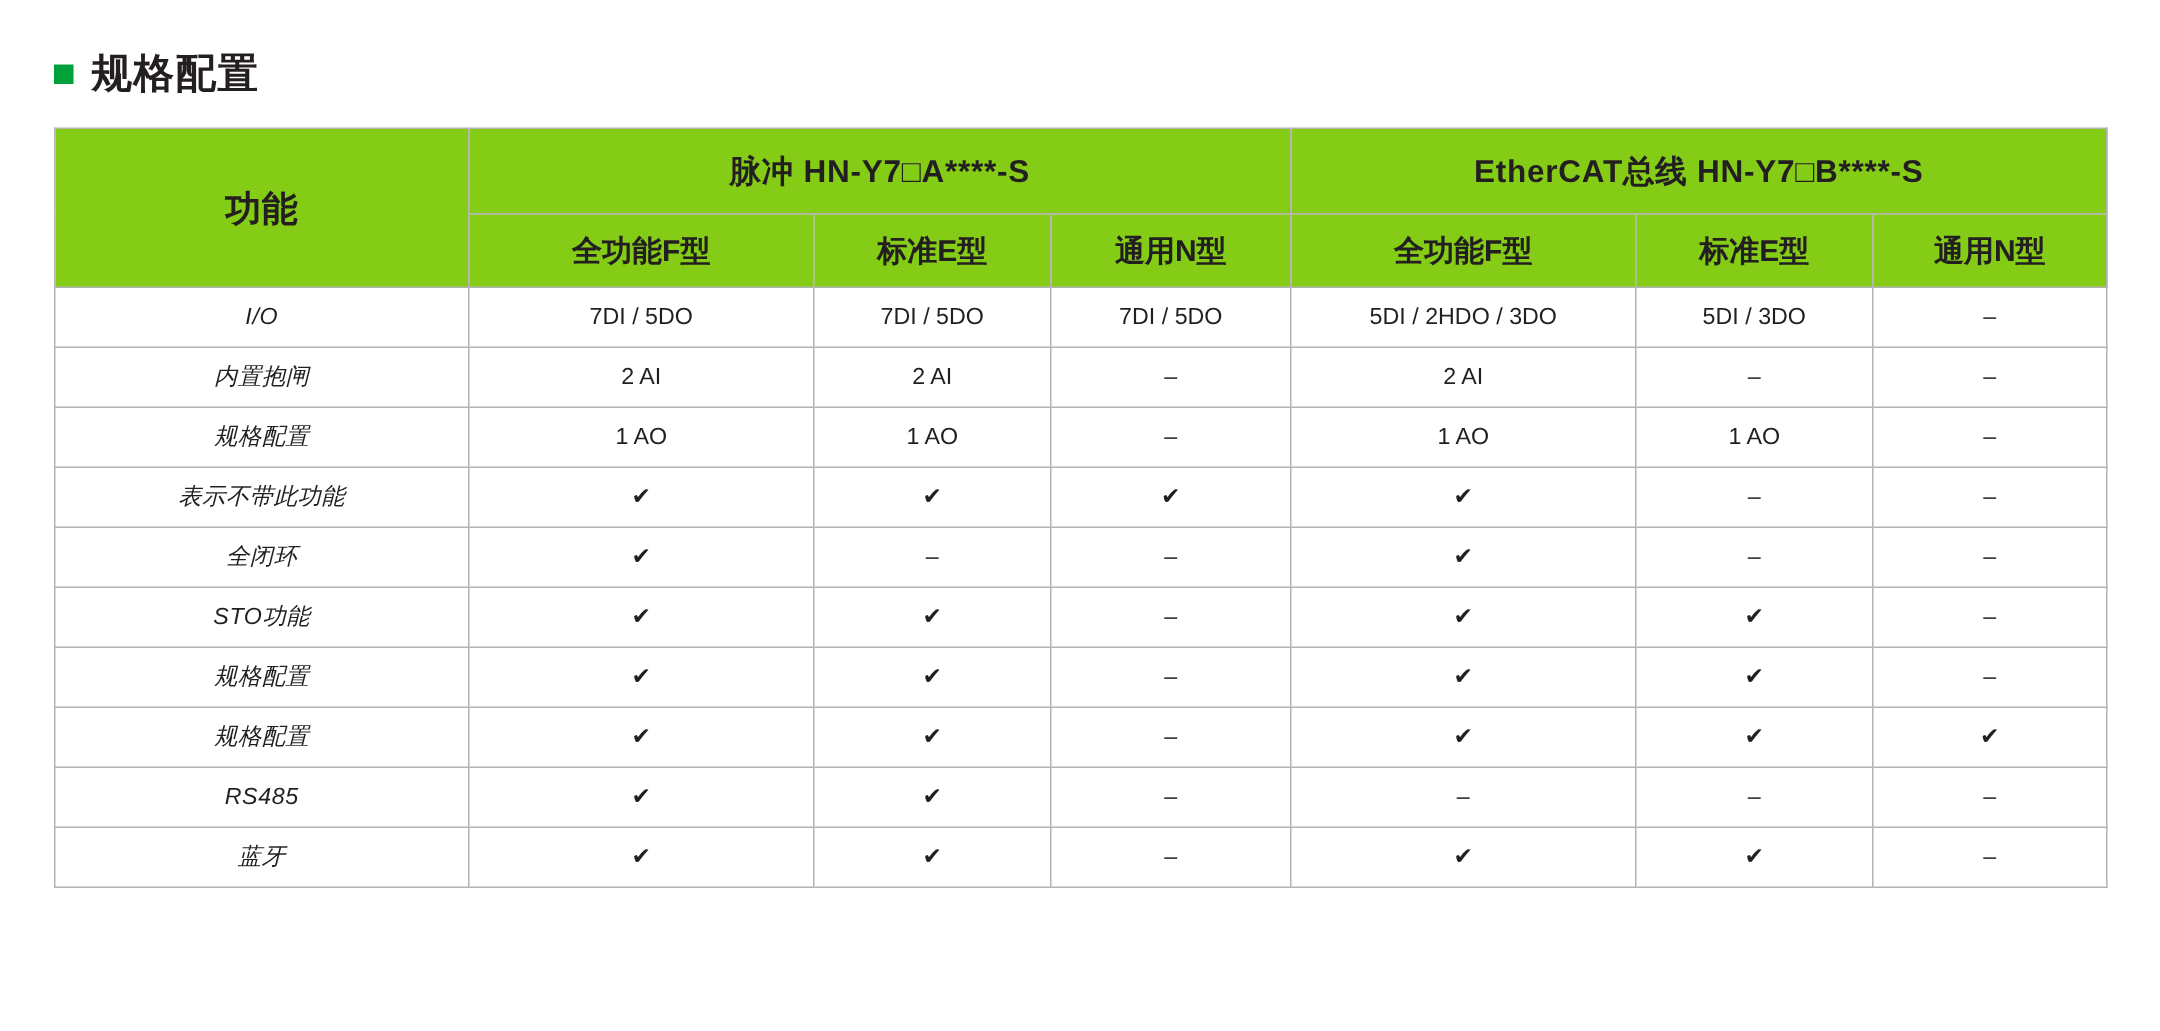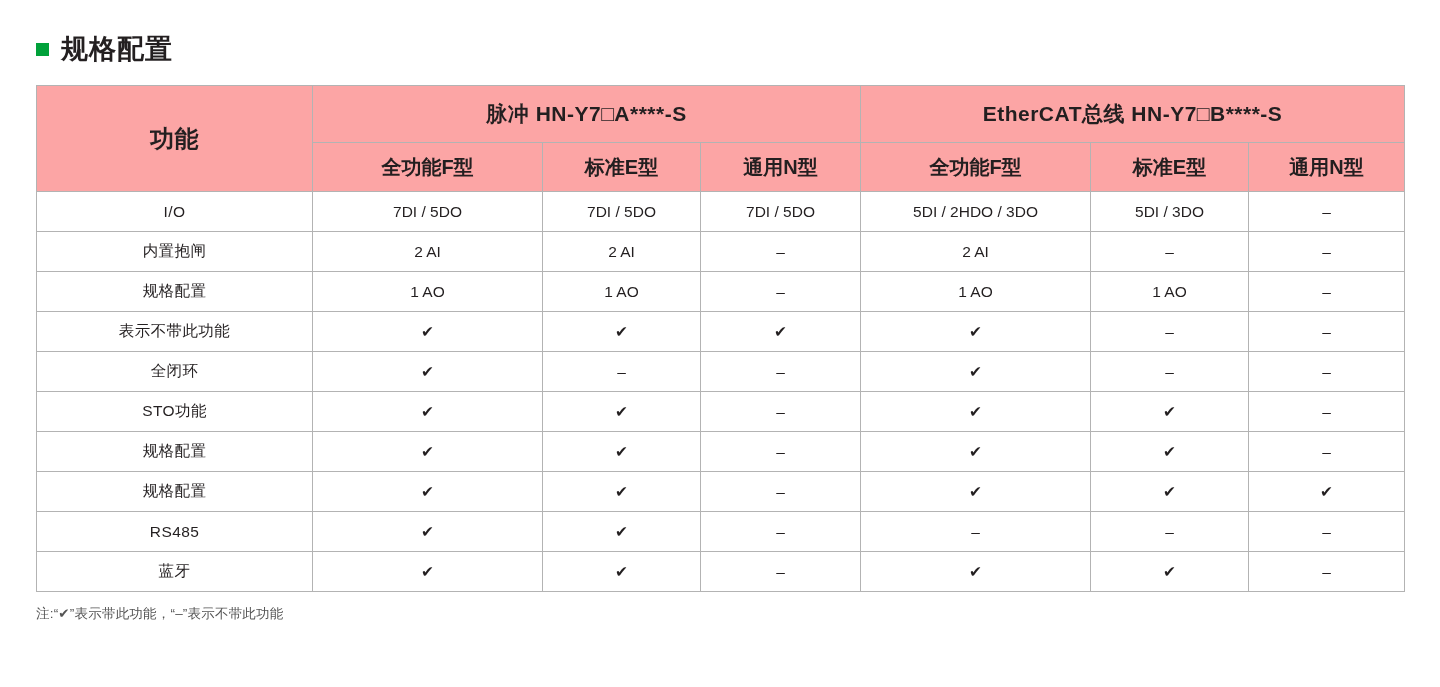--- a/index.html
+++ b/index.html
@@ -59,21 +59,21 @@
 
   .spec-table th,
   .spec-table td {
     border: 1px solid #b3b3b3;
     text-align: center;
     vertical-align: middle;
     padding: 0;
     color: #231f20;
   }
   .hdr-grey {
-    background: #fca5a5;
+    background: #84cc16;
     font-weight: bold;
     margin-top: 37px;
   }
   .hdr-group {
     height: 56px;
     font-size: 21px;
     letter-spacing: 0.5px;
   }
   .hdr-func {
     font-size: 24px;
@@ -84,20 +84,21 @@
     font-size: 20px;
   }
   .spec-table tbody td {
     height: 39px;
     font-size: 15.5px;
     font-weight: normal;
     background: #ffffff;
   }
   .row-label {
     letter-spacing: 0.4px;
+    font-style: italic;
   }
   .mark {
     font-size: 17px;
     font-weight: bold;
   }
   .dash {
     font-size: 15px;
   }
   
   .table-note {
@@ -229,15 +230,14 @@
         <td class="mark">✔</td>
         <td class="mark">✔</td>
         <td class="dash">–</td>
         <td class="mark">✔</td>
         <td class="mark">✔</td>
         <td class="dash">–</td>
       </tr>
     </tbody>
   </table>
 
-  <div class="table-note">注:“✔”表示带此功能，“–”表示不带此功能</div>
 
 </div>
 
 </body></html>

